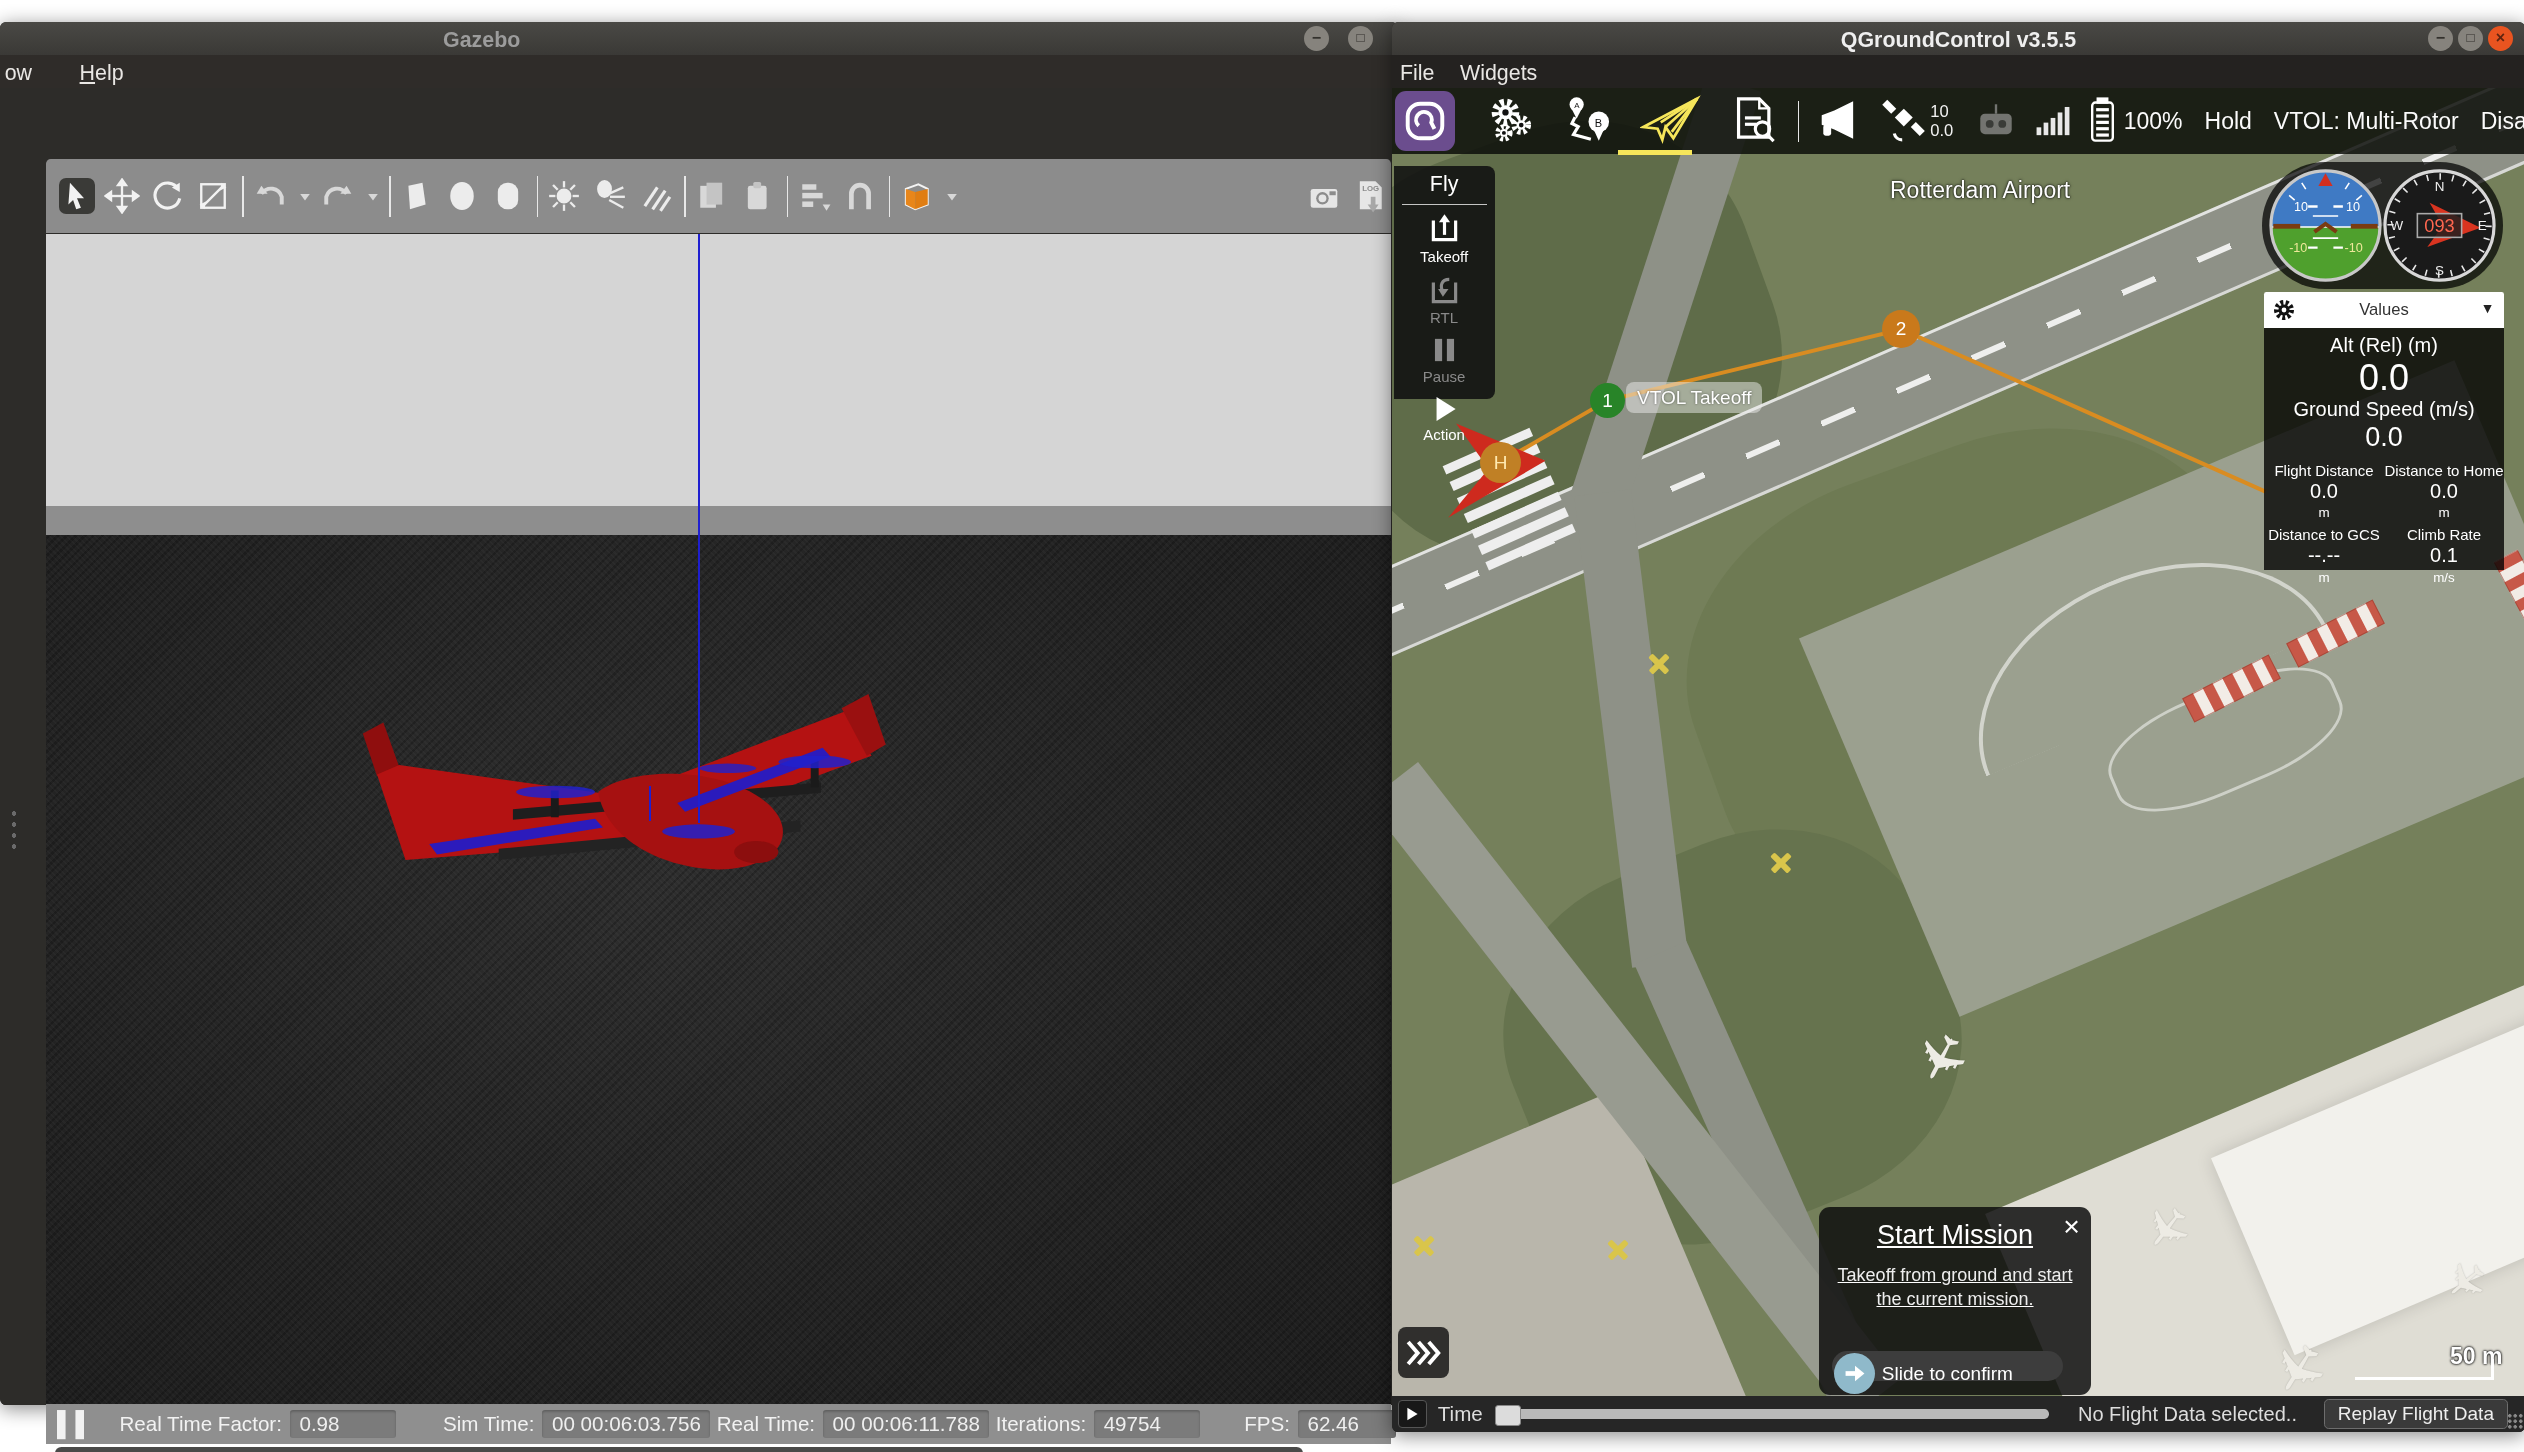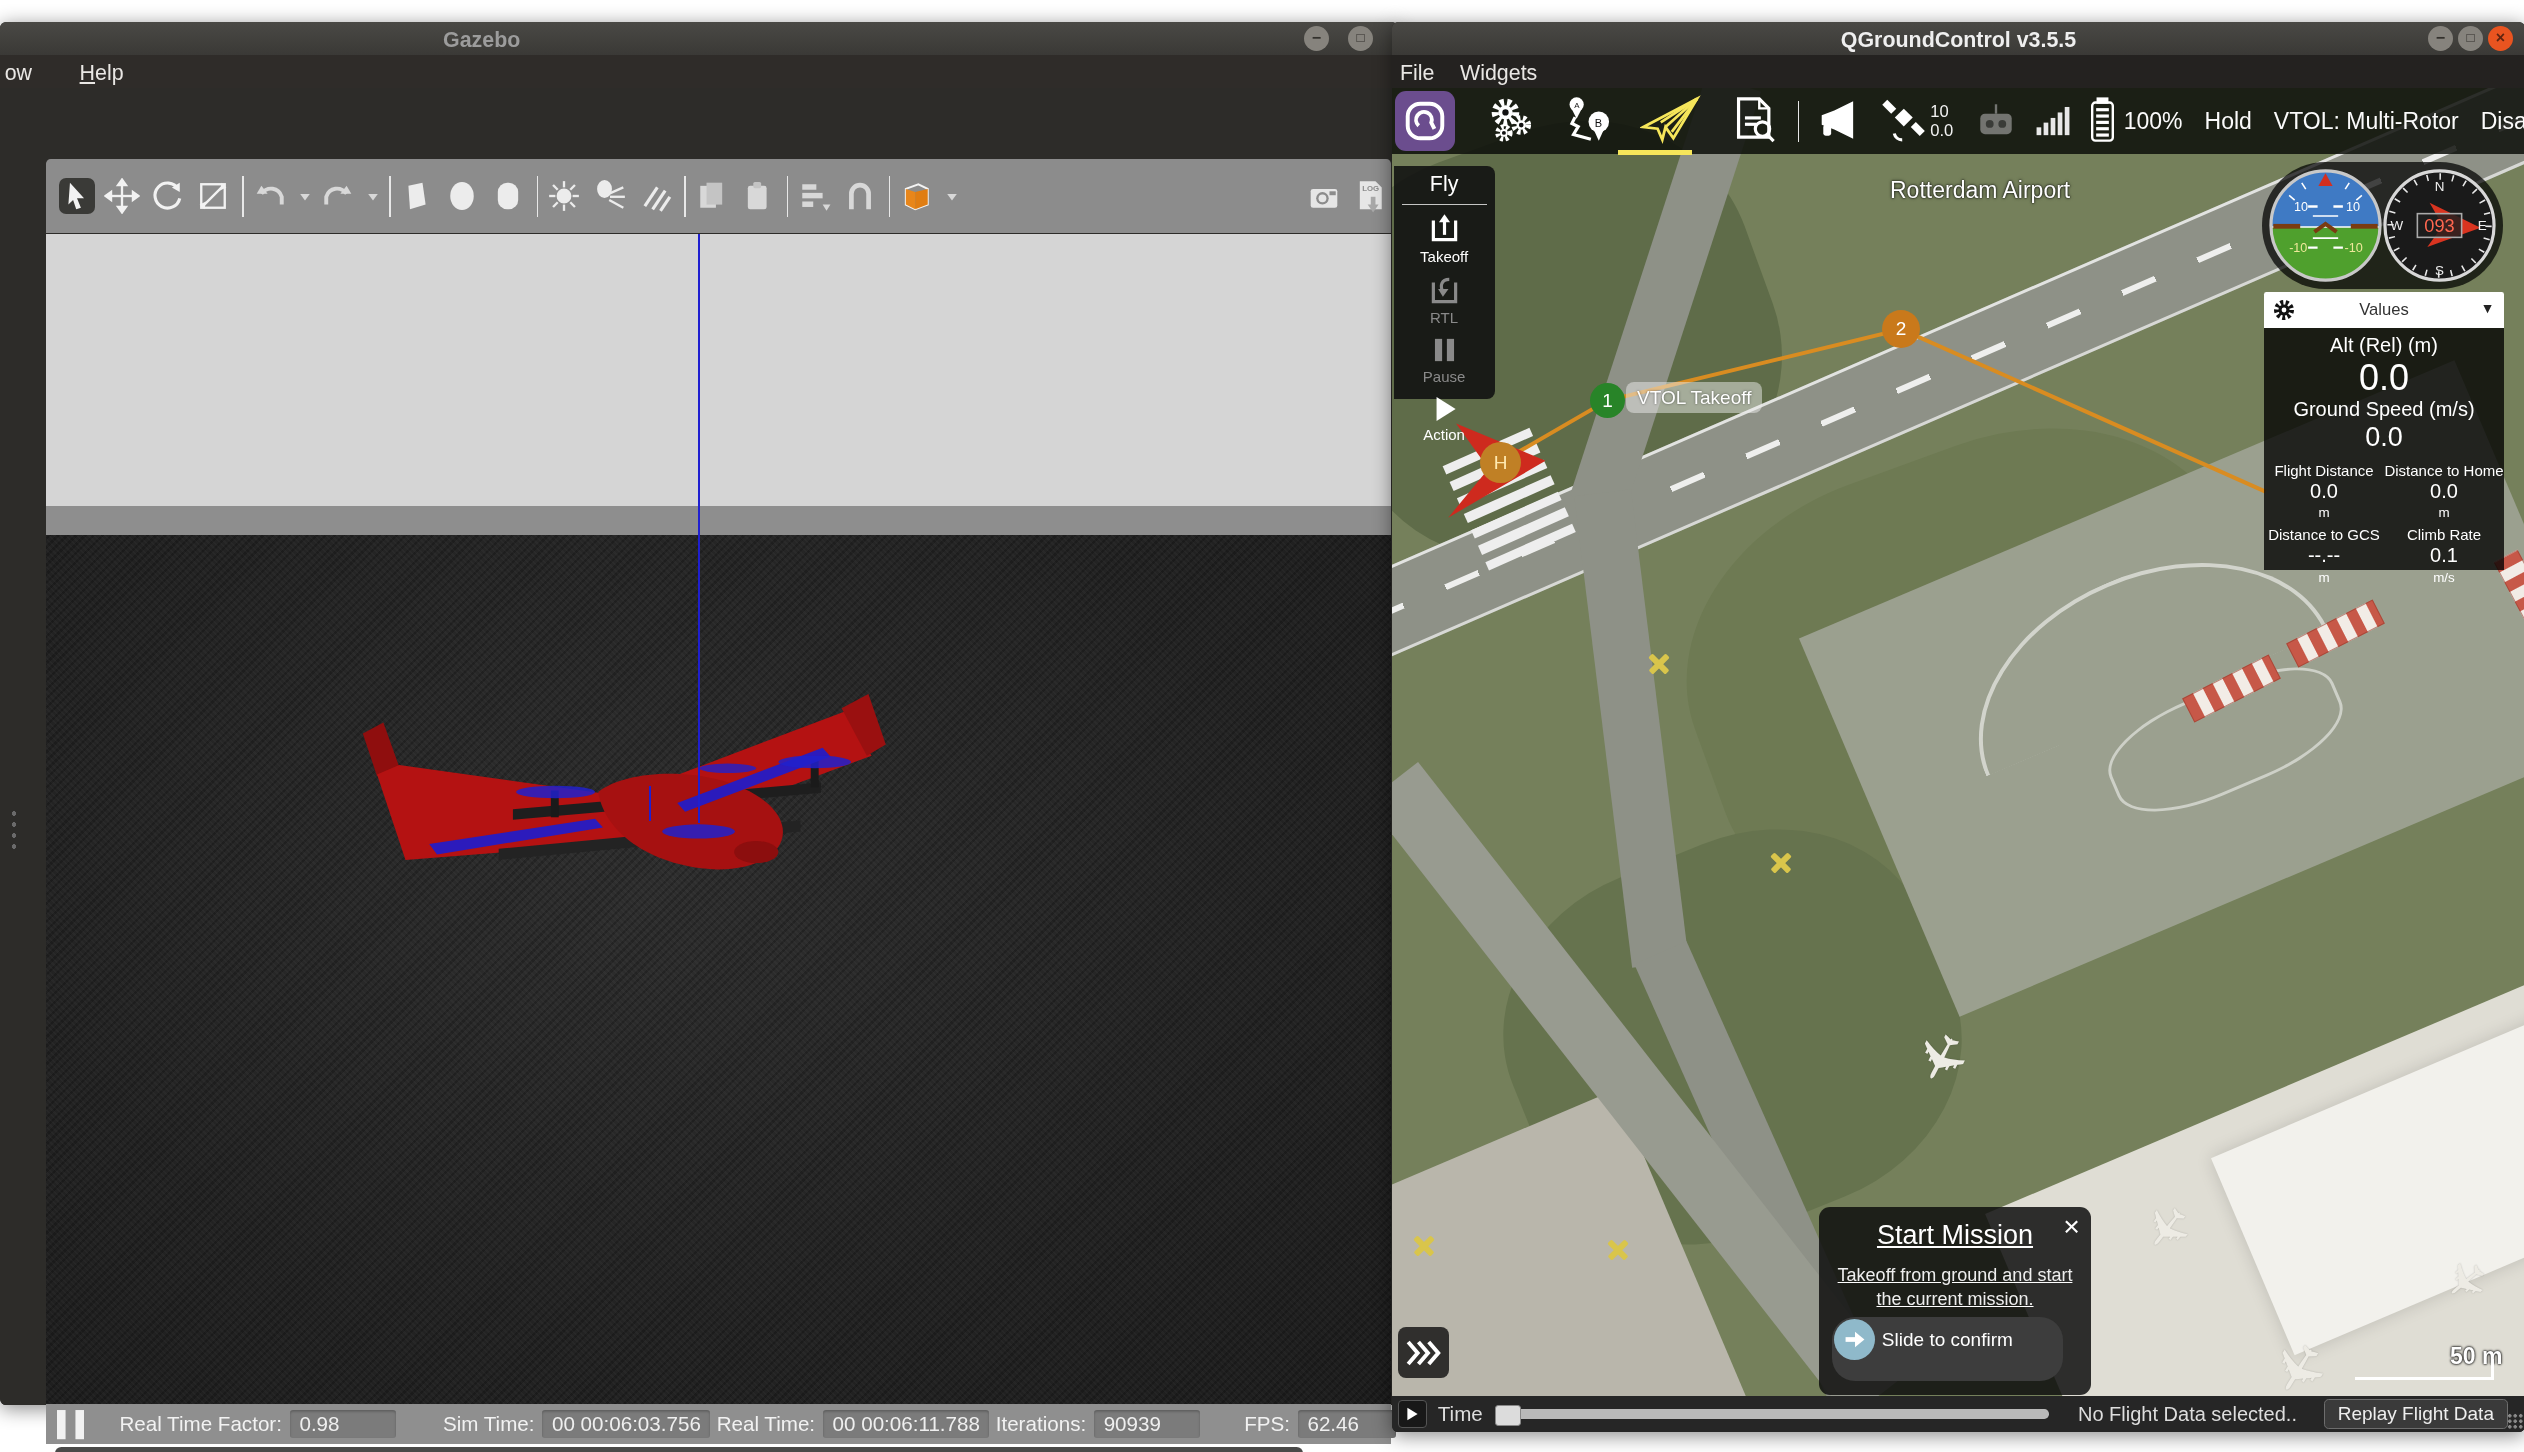--- a/index.html
+++ b/index.html
@@ -78,21 +78,21 @@
 
   .map-label{position:absolute;color:#fff;font-size:23px;text-shadow:0 0 3.2px rgba(0,0,0,.8),0 0 1.6px rgba(0,0,0,.9);z-index:20;}
   .wp-chip{position:absolute;background:rgba(235,235,235,.5);border-radius:8px;color:#fff;font-size:19px;
      padding:4.7px 11px;text-shadow:0 0 2.4px rgba(0,0,0,.55);z-index:21;white-space:nowrap;}
   .wp-circle{position:absolute;border-radius:50%;color:#fff;text-align:center;z-index:22;font-size:19px;}
 
   .dialog{position:absolute;left:427px;top:1119px;width:272px;height:188px;background:rgba(14,14,14,.85);
      border-radius:11px;color:#fff;text-align:center;z-index:35;text-decoration:underline;}
   .dlg-title{font-size:27px;margin-top:12.7px;}
   .dlg-body{font-size:18px;line-height:24px;color:#eee;margin-top:12px;}
-  .dlg-slider{position:absolute;left:12.7px;right:28px;bottom:14.2px;height:64px;background:#3d3d3d;border-radius:23px;}
+  .dlg-slider{position:absolute;left:12.7px;right:28px;bottom:14.2px;height:30px;background:#3d3d3d;border-radius:23px;}
   .dlg-knob{position:absolute;left:2.4px;top:2.4px;width:41px;height:41px;border-radius:50%;background:#8FB9CA;
      display:flex;align-items:center;justify-content:center;}
   .dlg-slide-label{line-height:46px;font-size:19px;color:#fff;}
   .dlg-close{position:absolute;top:3.2px;right:11px;font-size:28.5px;color:#fff;}
 
   .chevron-btn{position:absolute;left:6.3px;top:1239px;width:51px;height:51px;background:rgba(14,14,14,.8);
      border-radius:8px;z-index:30;display:flex;align-items:center;justify-content:center;}
   .scale-label{position:absolute;left:1058px;top:1255px;color:#fff;font-size:23px;font-weight:bold;
      text-shadow:0 0 2.4px #000,0 0 2.4px #000;z-index:20;}
   .scale-h{position:absolute;left:963px;top:1289px;width:139px;height:3.2px;background:#fff;z-index:20;}
@@ -339,21 +339,21 @@
       <div class="gz-statusbar">
         <span style="font-weight:bold;font-size:24px;letter-spacing:1.6px;">▌▌</span>
         <span style="margin-left:11px;width:6.3px;height:6.3px;background:#c9c9c9;border-radius:1.6px;display:inline-block;"></span>
         <span class="gz-field-label">Real Time Factor:</span>
         <span class="gz-field-value" style="min-width:87px;">0.98</span>
         <span class="gz-field-label" style="margin-left:47px;">Sim Time:</span>
         <span class="gz-field-value">00 00:06:03.756</span>
         <span class="gz-field-label" style="margin-left:6.3px;">Real Time:</span>
         <span class="gz-field-value">00 00:06:11.788</span>
         <span class="gz-field-label" style="margin-left:6.3px;">Iterations:</span>
-        <span class="gz-field-value" style="min-width:87px;">90939</span>
+        <span class="gz-field-value" style="min-width:87px;">49754</span>
         <span class="gz-field-label" style="margin-left:44px;">FPS:</span>
         <span class="gz-field-value" style="min-width:79px;">62.46</span>
       </div>
       <div class="gz-slider"></div>
     </div>
   </div>
 
   <div class="win" style="left:1392px;top:22px;width:1133px;height:1410px;background:#242220;z-index:50;">
     <div class="titlebar">
       <span class="title" style="left:0;right:0;text-align:center;color:#efefef;">QGroundControl v3.5.5</span>

